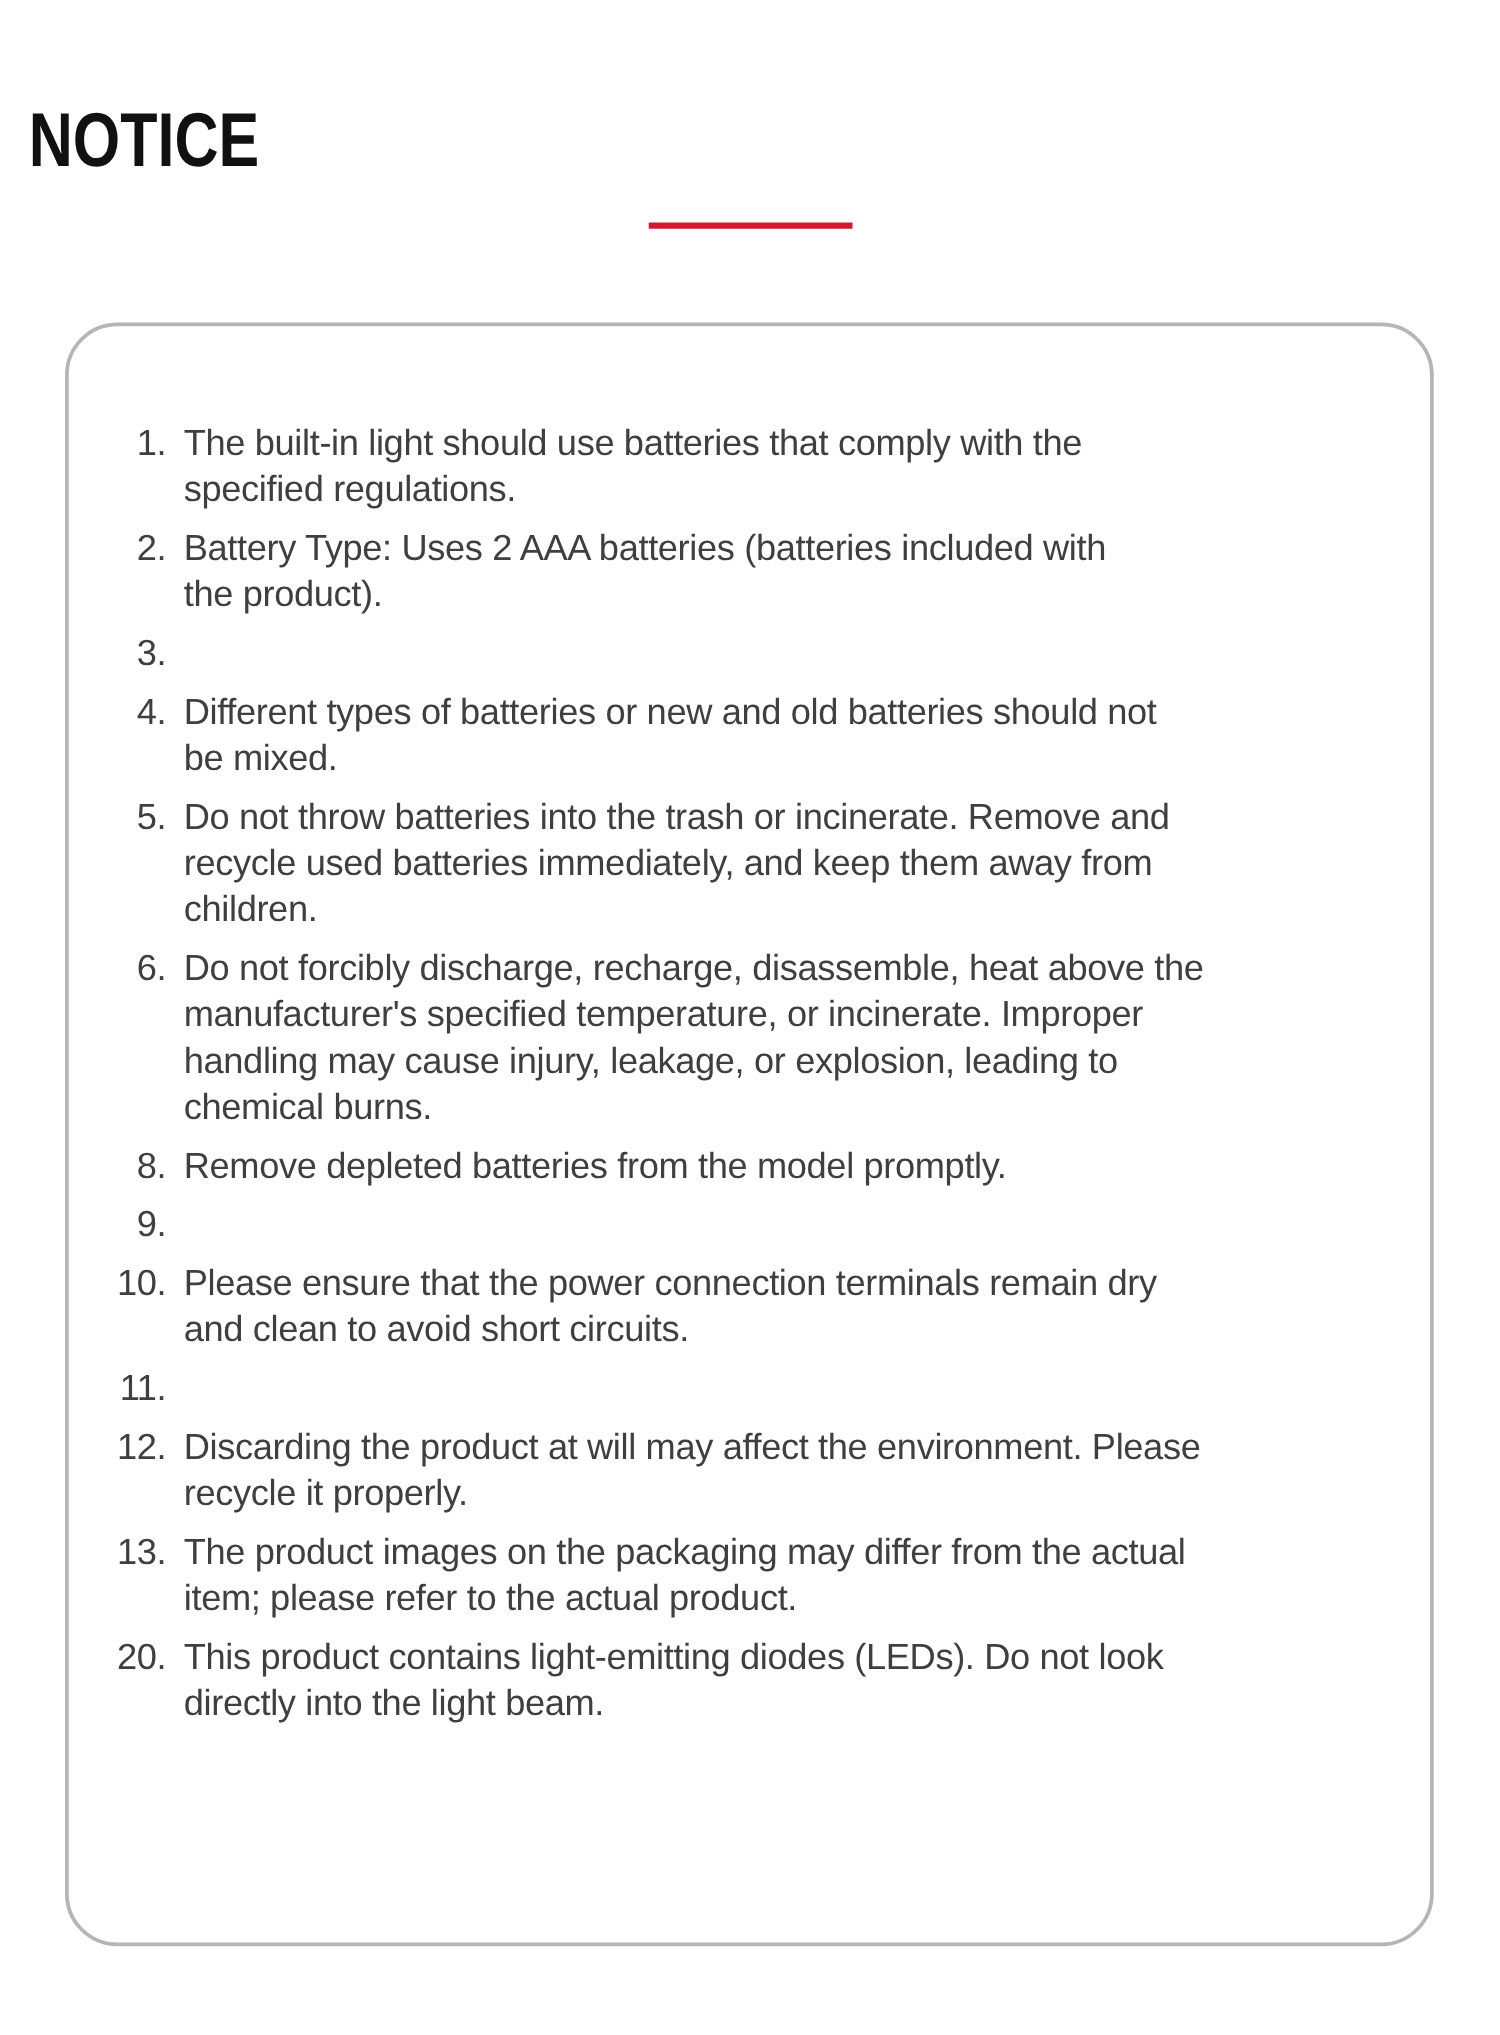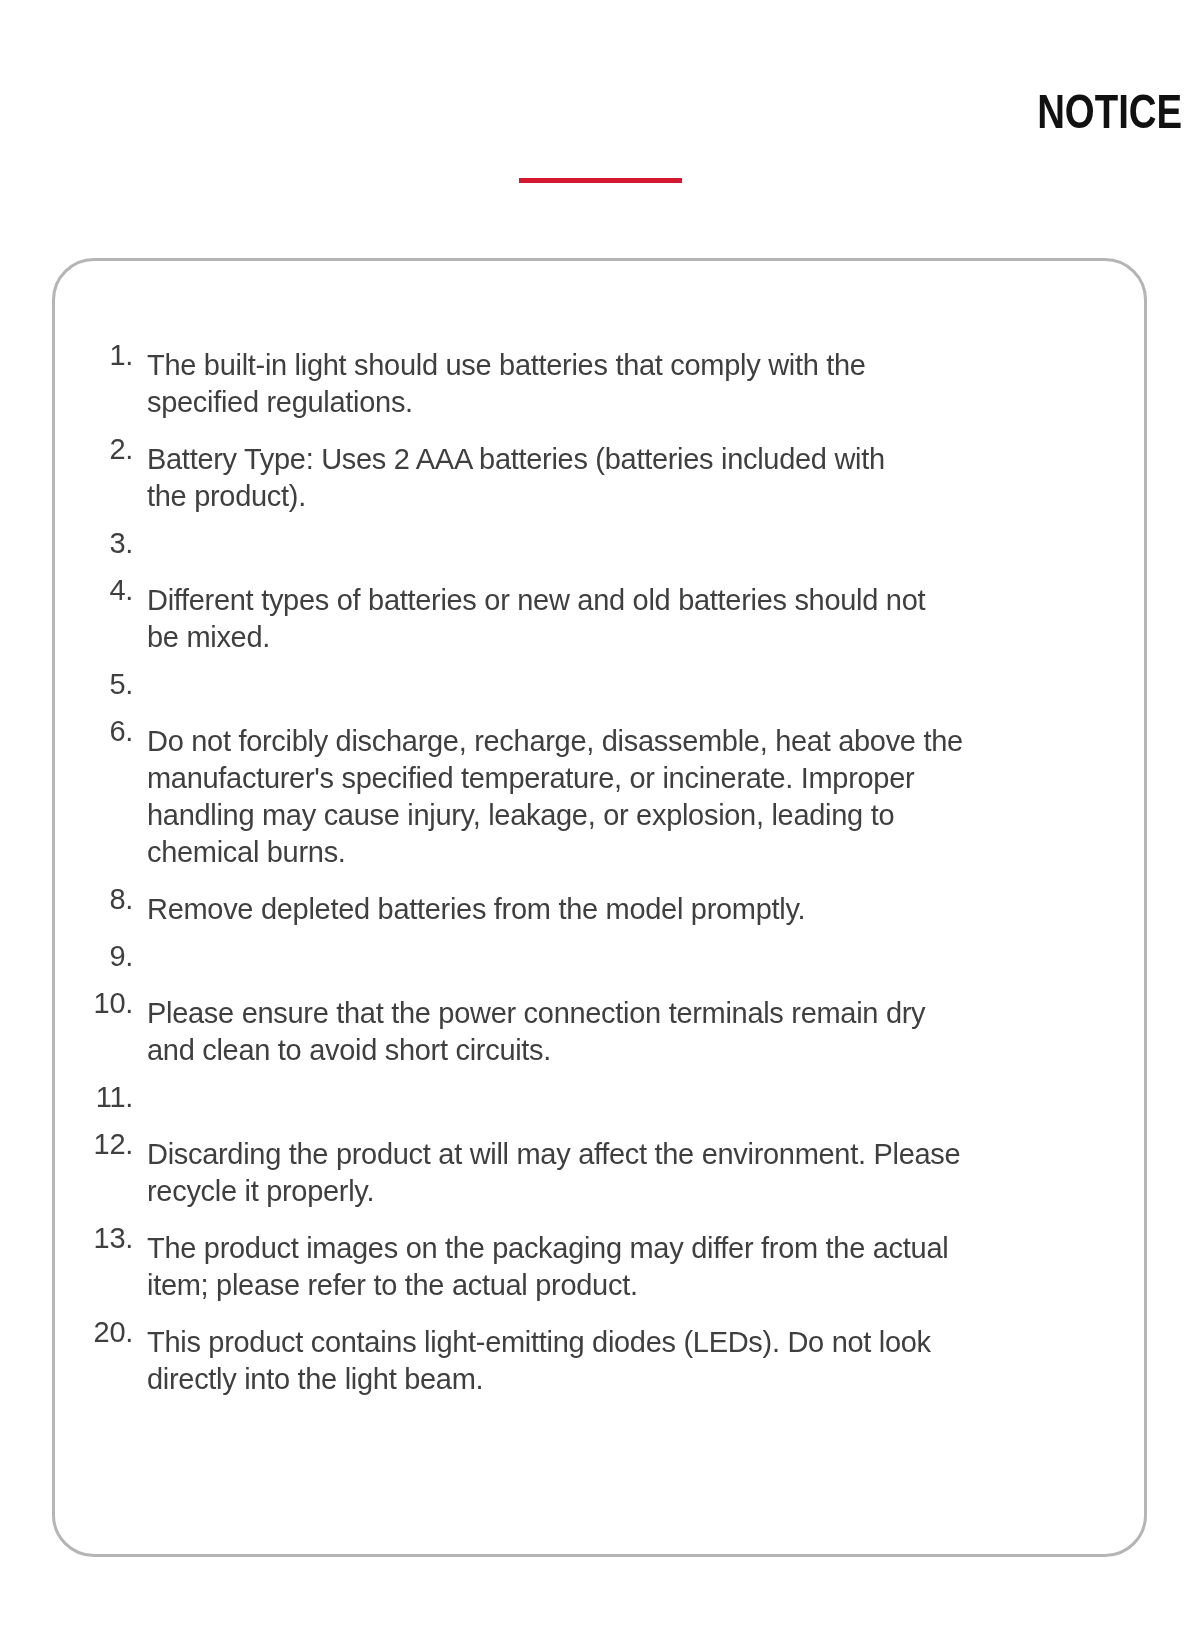--- a/index.html
+++ b/index.html
@@ -10,22 +10,22 @@
     font-family: "Liberation Sans", "DejaVu Sans", sans-serif;
   }
   .page {
     position: relative;
     width: 1200px;
     height: 1628px;
     overflow: hidden;
   }
   .title {
     padding-top: 77px;
-    text-align: right;
-    font-size: 48px;
+    text-align: left;
+    font-size: 61px;
     line-height: 70px;
     font-weight: bold;
     color: #111111;
     white-space: nowrap;
   }
   .title-inner {
     display: inline-block;
     transform: scaleX(0.80);
     transform-origin: center;
     letter-spacing: 0px;
@@ -57,21 +57,20 @@
     color: #3f3f3f;
   }
   .notice-item .num {
     flex: none;
     width: 43px;
     text-align: right;
     margin-right: 14px;
   }
   .notice-item .txt {
     white-space: pre;
-    margin-top: 10px;
   }
 </style>
 </head>
 <body>
 
 <div class="page">
 
   <h1 class="title"><span class="title-inner">NOTICE</span></h1>
 
   <div class="title-divider"></div>
@@ -95,20 +94,23 @@
   </li>
 
   <li class="notice-item">
     <span class="num">4.</span>
     <span class="txt">Different types of batteries or new and old batteries should not
 be mixed.</span>
   </li>
 
   <li class="notice-item">
     <span class="num">5.</span>
+    <span class="txt">Do not throw batteries into the trash or incinerate. Remove and
+recycle used batteries immediately, and keep them away from
+children.</span>
   </li>
 
   <li class="notice-item">
     <span class="num">6.</span>
     <span class="txt">Do not forcibly discharge, recharge, disassemble, heat above the
 manufacturer's specified temperature, or incinerate. Improper
 handling may cause injury, leakage, or explosion, leading to
 chemical burns.</span>
   </li>
 

